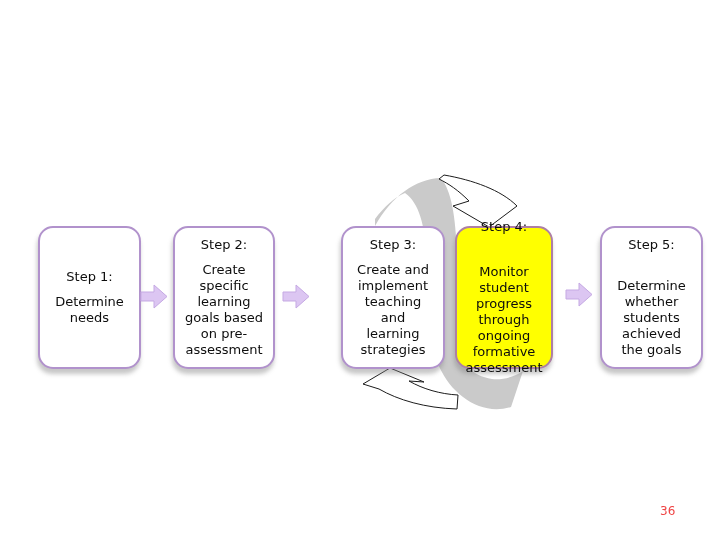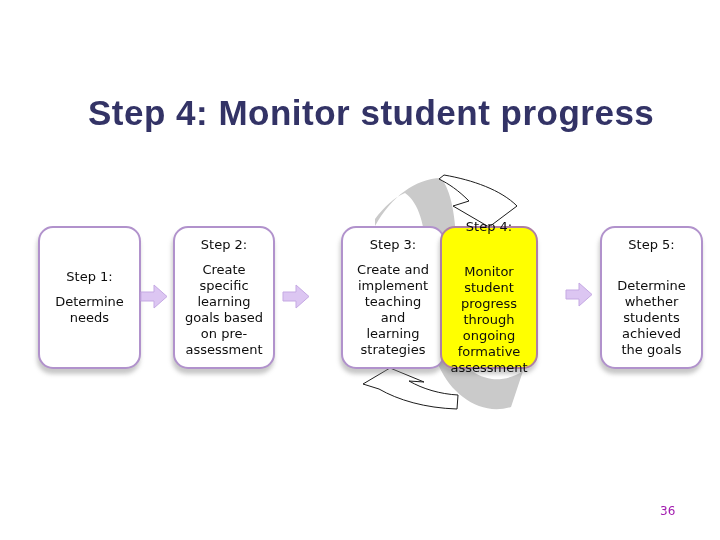--- a/index.html
+++ b/index.html
@@ -44,44 +44,43 @@
   }
   .step-box.highlight{
     background:#ffff00;
     border-color:#ae7fa4;
   }
   .box-heading{margin-bottom:9px;}
   .box-body{white-space:pre-line;}
   .box1{left:38px;width:99px;}
   .box2{left:173px;width:98px;justify-content:center;}
   .box3{left:316px;width:100px;margin-left:25px;}
-  .box4{left:440px;width:94px;gap:20px;}
+  .box4{left:455px;width:94px;gap:20px;}
   .box5{left:600px;width:99px;gap:16px;}
   .conn-arrow{
     position:absolute;
     top:283px;
     width:28px;height:27px;
     z-index:2;
   }
   .conn1{left:140px;}
   .conn2{left:282px;}
   .conn3{left:565px;top:281px;}
   .page-number{
     position:absolute;
     left:660px;top:504px;
     font-size:12px;
-    color:#a21caf;
+    color:#ef4444;
   }
 </style>
 </head>
 <body>
 
 <div class="slide">
 
-  <div class="title">Step 4: Monitor student progress</div>
 
   <svg class="cycle-svg" viewBox="0 0 720 540">
     <path d="M 375,226
          C 392,196 415,179 441,178
          C 452,192 457,220 457,270
          L 457,335
          C 458,362 472,376 492,379
          C 503,380 514,377 523,371
          L 511,407
          C 494,412 477,408 463,397

